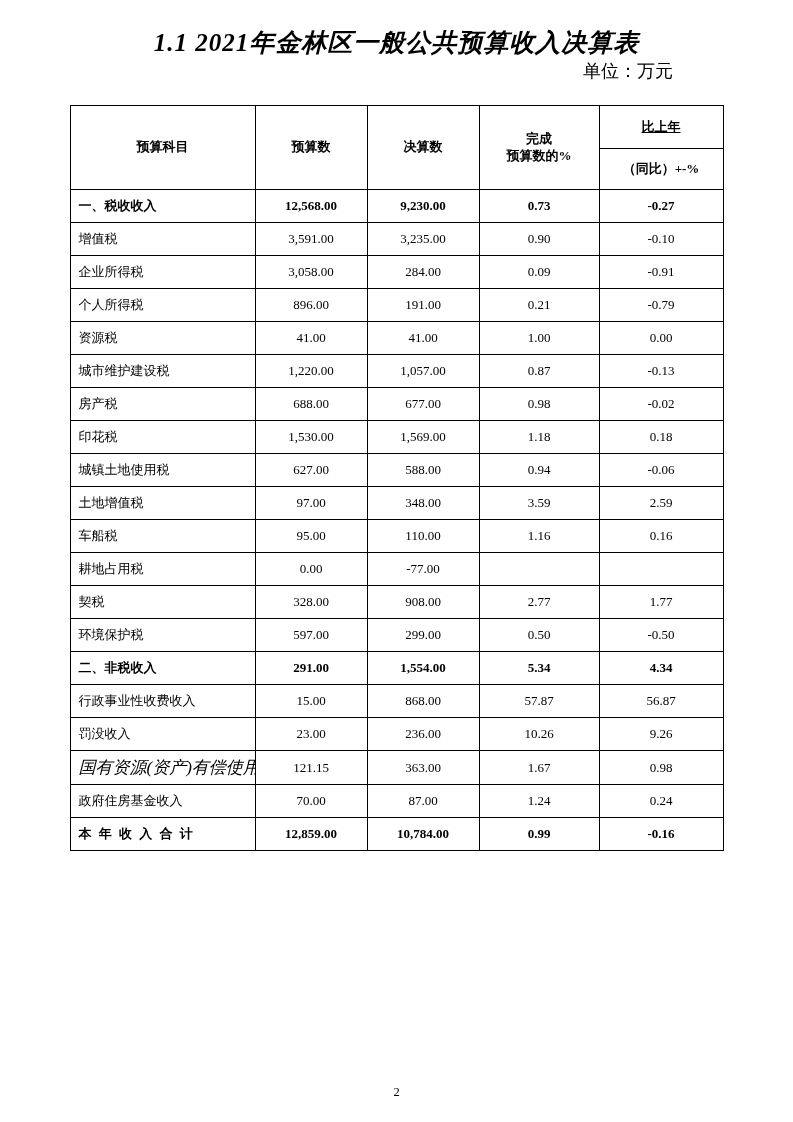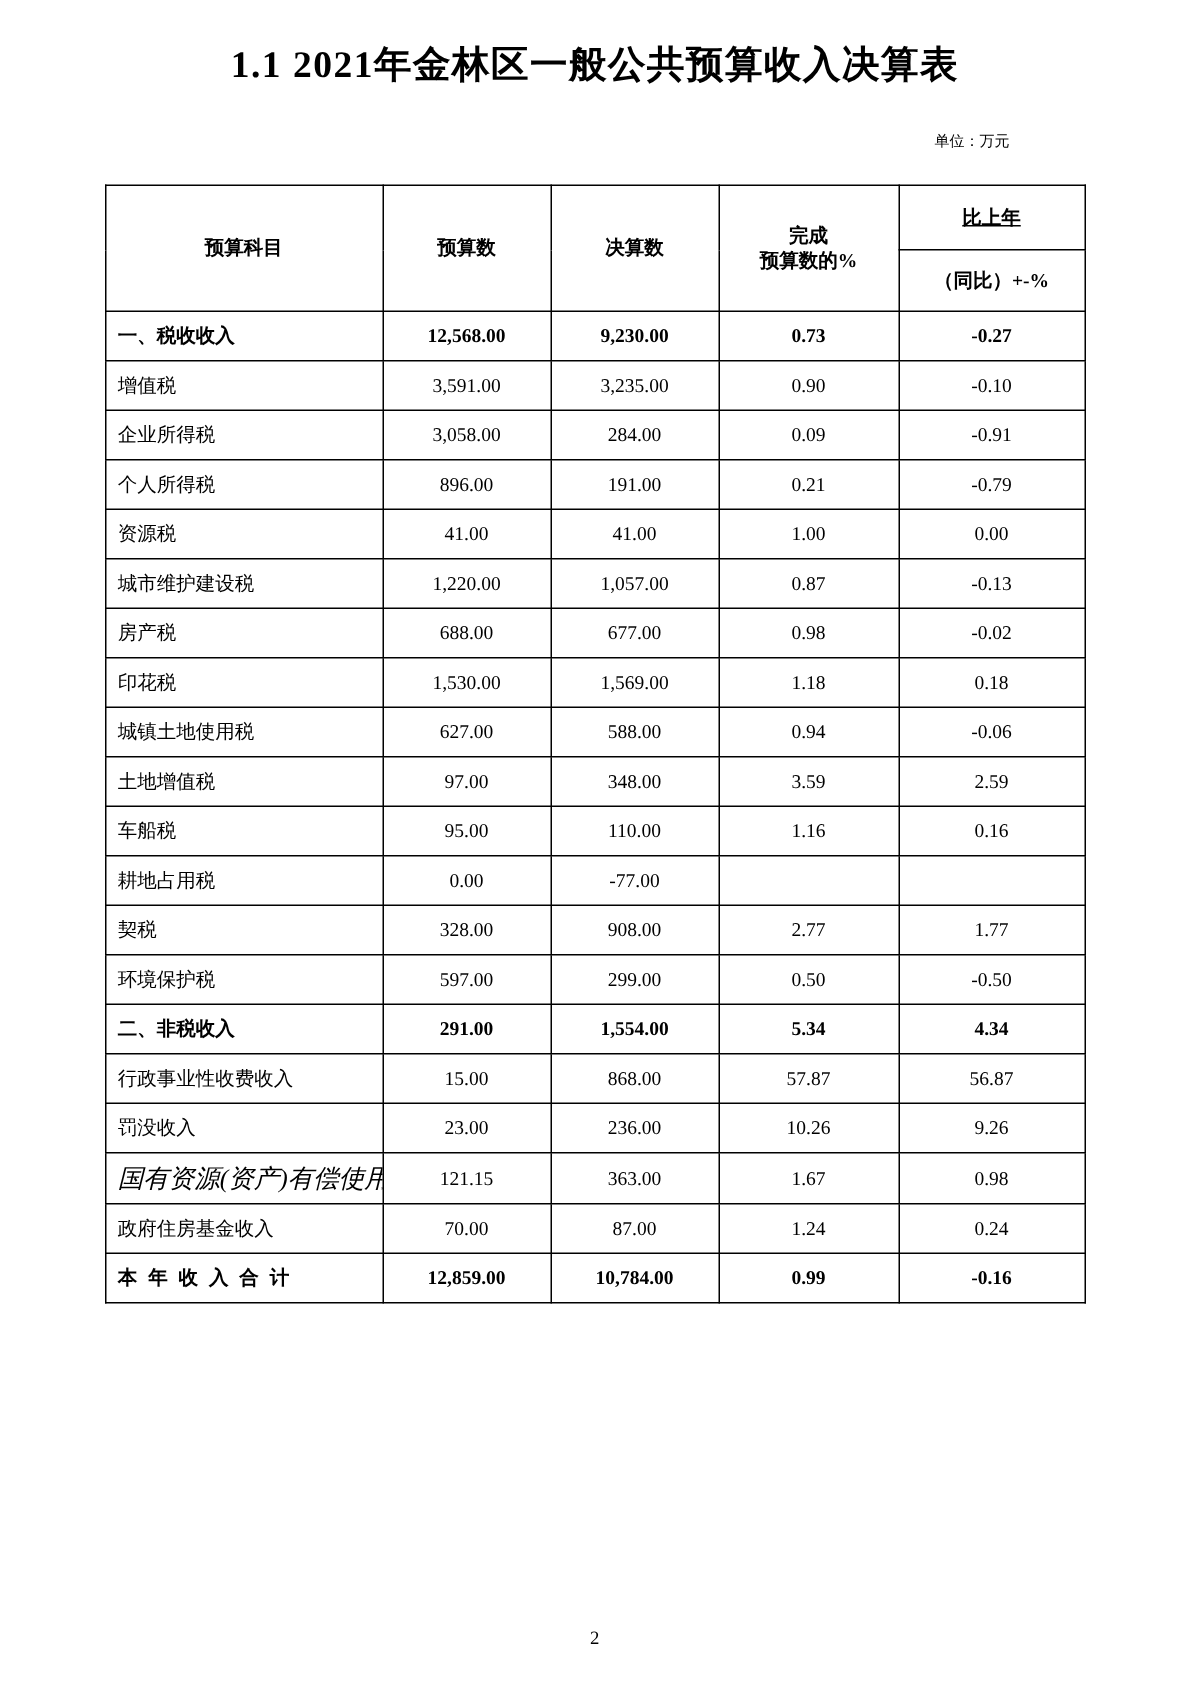--- a/index.html
+++ b/index.html
@@ -22,25 +22,25 @@
     box-sizing: border-box;
   }
   .doc-title {
     text-align: center;
     font-size: 25px;
     font-weight: bold;
     letter-spacing: 1px;
     margin-top: 26px;
     margin-bottom: 0;
     font-family: "Liberation Serif", "DejaVu Serif", serif;
+    font-style: italic;
   }
   .unit-line {
     text-align: right;
-    font-size: 10px;
-    margin-top: 28px;
+    font-size: 18px;
     padding-right: 120px;
     font-family: "Liberation Serif", "DejaVu Serif", serif;
   }
   .table-wrap {
     margin-top: 22px;
     display: flex;
     justify-content: center;
   }
   table.budget {
     border-collapse: collapse;

